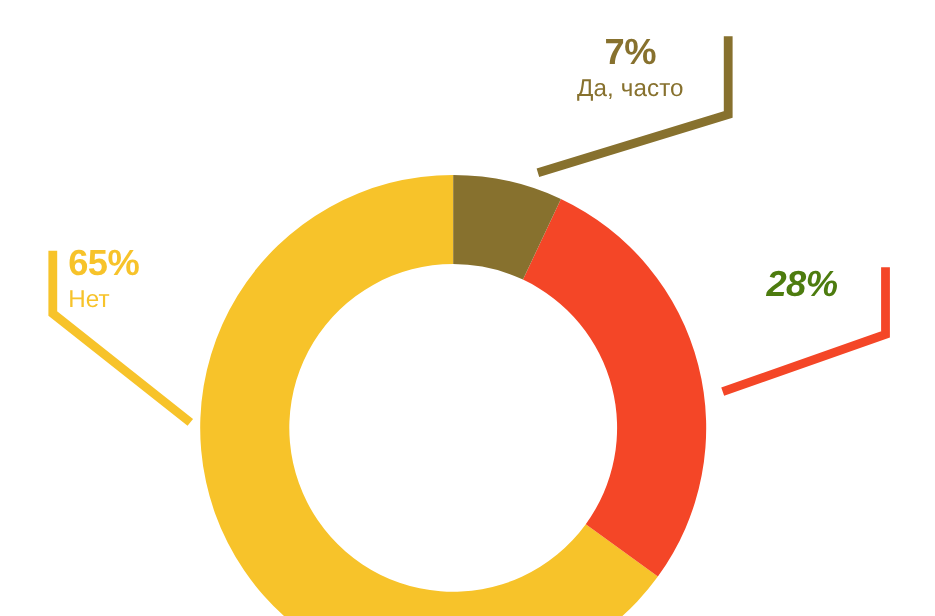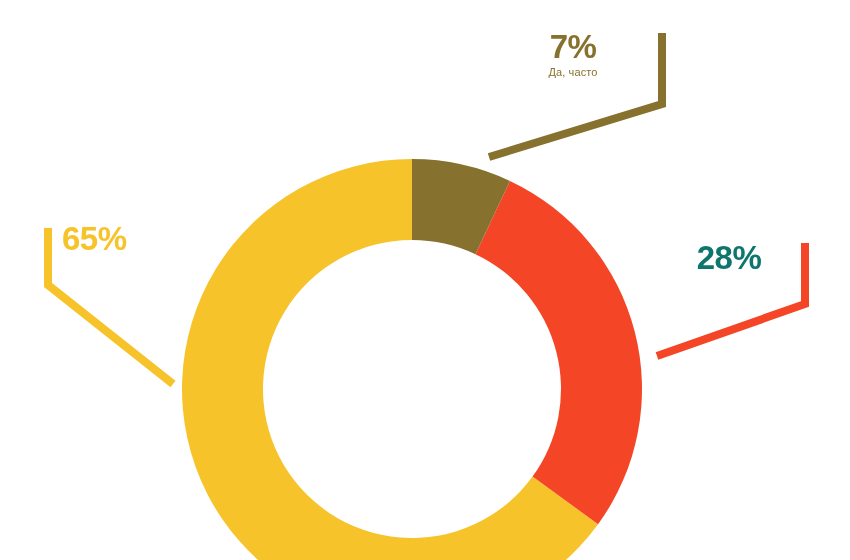--- a/index.html
+++ b/index.html
@@ -36,21 +36,21 @@
   .pct {
     display: block;
     font-weight: bold;
     font-size: 33px;
     letter-spacing: -0.5px;
     line-height: 1.05;
   }
   .lbl {
     display: block;
     font-weight: normal;
-    font-size: 11px;
+    font-size: 22px;
     line-height: 1.35;
     letter-spacing: 0.1px;
   }
 
   
   #callout-often .callout-text {
     left: 493px;
     top: 30px;
     width: 160px;
   }
@@ -95,24 +95,25 @@
   </svg>
 
   <div class="callout" id="callout-often">
     <div class="callout-text" style="color:#87712E;">
       <span class="pct">7%</span>
       <span class="lbl">Да, часто</span>
     </div>
   </div>
 
   <div class="callout" id="callout-sometimes">
-    <div class="callout-text" style="color:#0f766e;">
+    <div class="callout-text" style="color:#4d7c0f;font-style:italic;">
       <span class="pct">28%</span>
     </div>
   </div>
 
   <div class="callout" id="callout-no">
     <div class="callout-text" style="color:#F7C32A;">
       <span class="pct">65%</span>
+      <span class="lbl">Нет</span>
     </div>
   </div>
 
 </div>
 
 </body></html>

